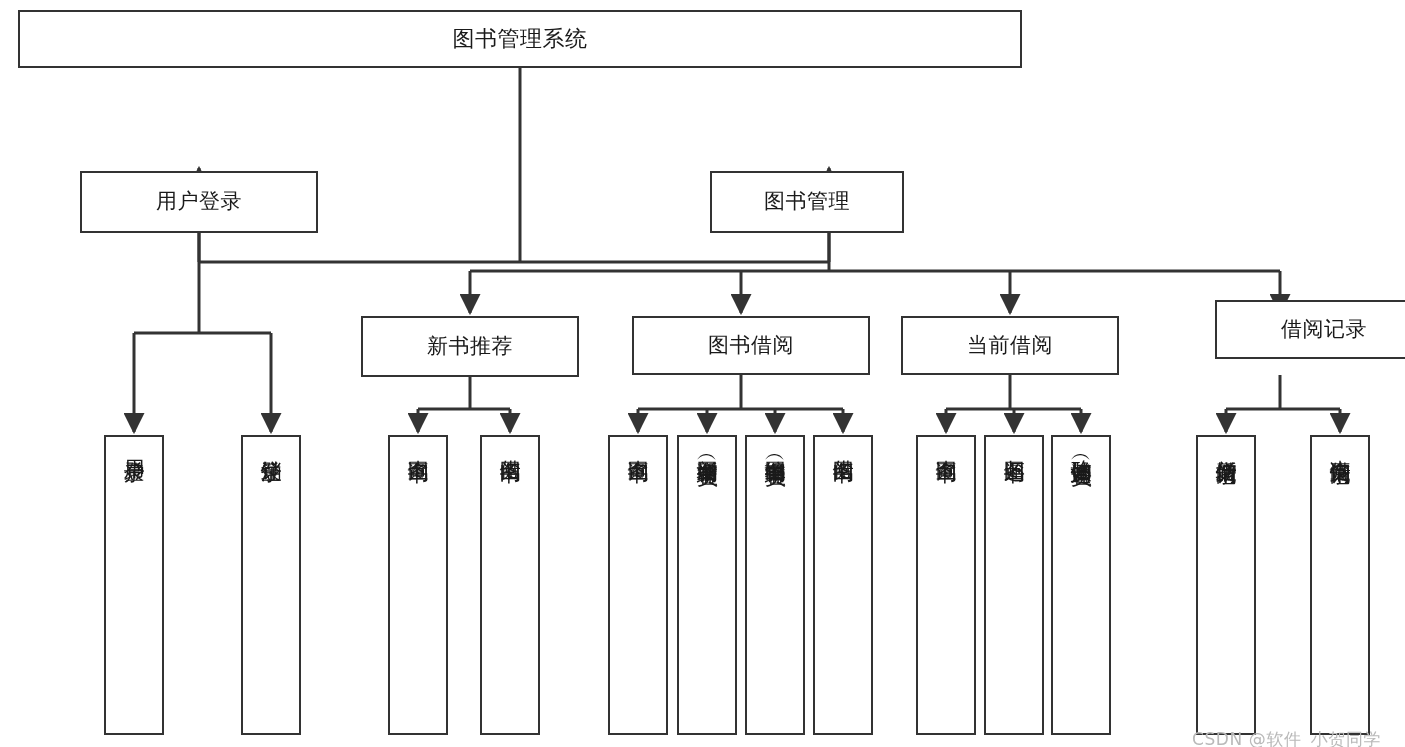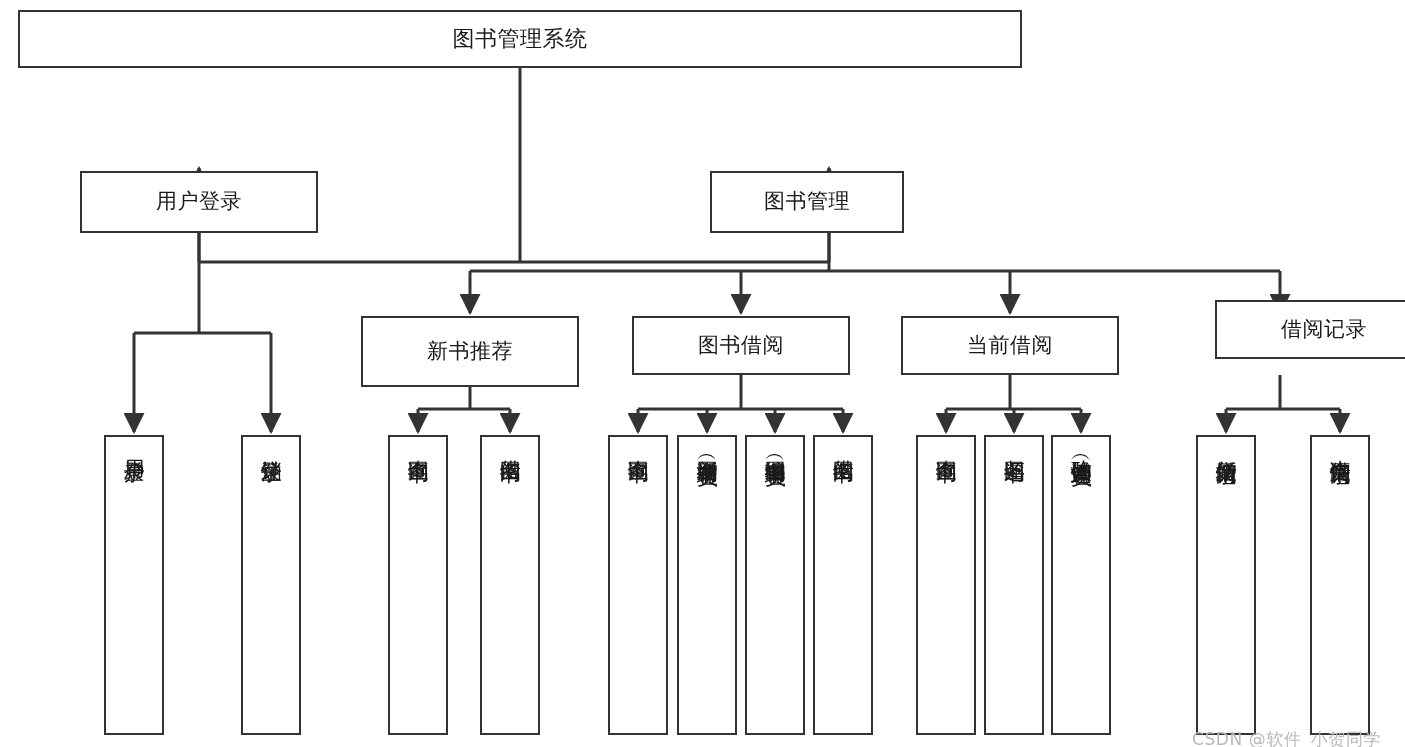--- a/index.html
+++ b/index.html
@@ -122,24 +122,24 @@
   <div id="nodes">
       <div class="node horiz root" style="left: 18px; top: 10px; width: 1004px; height: 58px;">
         <span class="label">图书管理系统</span>
       </div>
       <div class="node horiz" style="left: 80px; top: 171px; width: 238px; height: 62px;">
         <span class="label">用户登录</span>
       </div>
       <div class="node horiz" style="left: 710px; top: 171px; width: 194px; height: 62px;">
         <span class="label">图书管理</span>
       </div>
-      <div class="node horiz" style="left: 361px; top: 316px; width: 218px; height: 71px;">
+      <div class="node horiz" style="left: 361px; top: 316px; width: 218px; height: 61px;">
         <span class="label">新书推荐</span>
       </div>
-      <div class="node horiz" style="left: 632px; top: 316px; width: 218px; height: 59px;">
+      <div class="node horiz" style="left: 632px; top: 316px; width: 238px; height: 59px;">
         <span class="label">图书借阅</span>
       </div>
       <div class="node horiz" style="left: 901px; top: 316px; width: 218px; height: 59px;">
         <span class="label">当前借阅</span>
       </div>
       <div class="node horiz" style="left: 1171px; top: 300px; width: 218px; height: 59px; margin-left: 44px;">
         <span class="label">借阅记录</span>
       </div>
       <div class="node vert" style="left: 104px; top: 435px; width: 60px; height: 300px;">
         <span class="label">用户登录</span>

